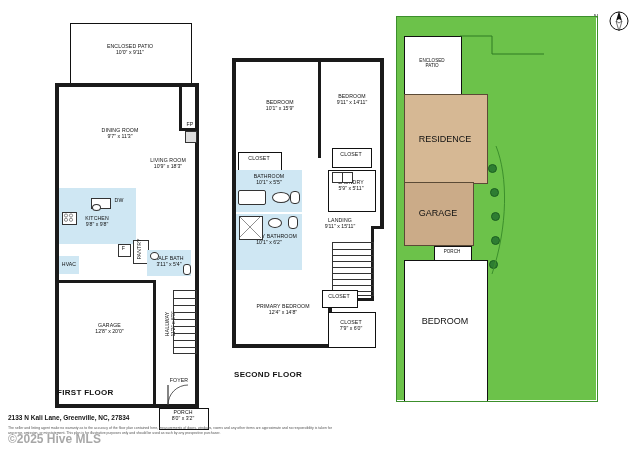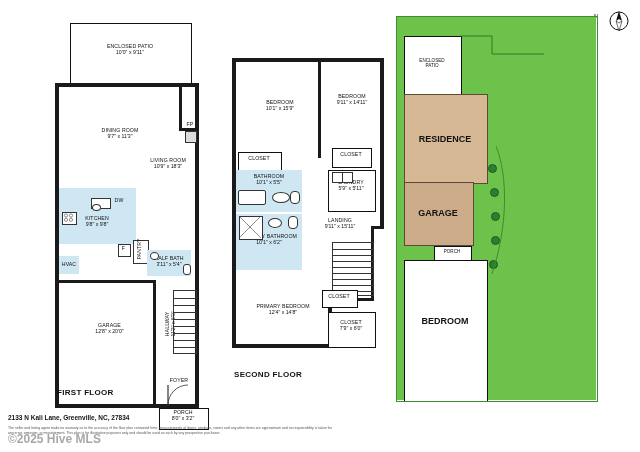--- a/index.html
+++ b/index.html
@@ -11,21 +11,21 @@
   .room{position:absolute;text-align:center;line-height:1.15;color:#111;}
   .room .nm{font-size:5.2px;letter-spacing:.1px;}
   .room .dm{font-size:5.2px;}
   .tiny{font-size:4.6px;}
   .label-title{font-size:8px;font-weight:bold;color:#111;letter-spacing:.3px;}
   .blue{position:absolute;background:#cfe7f3;}
   .white{position:absolute;background:#ffffff;}
   .green{position:absolute;background:#6cc24a;}
   .tan{position:absolute;background:#d6b894;border:1px solid #5b4a36;}
   .tan2{position:absolute;background:#cbab88;border:1px solid #5b4a36;}
-  .bldg-lbl{font-size:9px;font-weight:bold;color:#111;text-align:center;}
+  .bldg-lbl{font-size:9px;font-weight:normal;color:#111;text-align:center;}
   .outline{position:absolute;border:1px solid #111;}
   .dot{position:absolute;width:7px;height:7px;border-radius:50%;background:#2e7d32;border:1px solid #1b5e20;}
   .addr{position:absolute;font-size:6.5px;font-weight:bold;color:#111;}
   .disc{position:absolute;font-size:3.5px;color:#555;line-height:1.35;width:330px;}
   .wm{position:absolute;font-size:12px;font-weight:bold;color:rgba(60,60,60,.45);margin-top:8px;}
   .compass-lbl{position:absolute;font-size:5.5px;color:#111;}
   .fixture{position:absolute;border:.8px solid #333;background:#fff;}
   .circle{border-radius:50%;}
   .stairs{position:absolute;}
   .stairs div{position:absolute;background:#333;height:.8px;left:0;right:0;}

